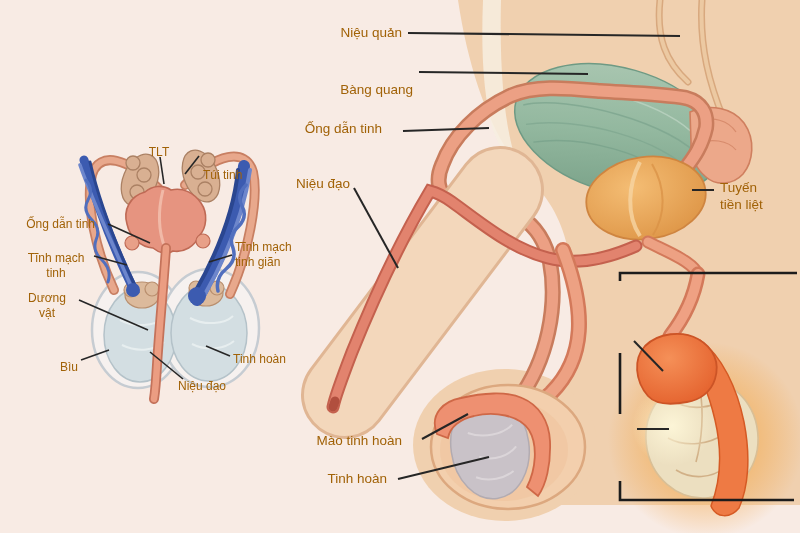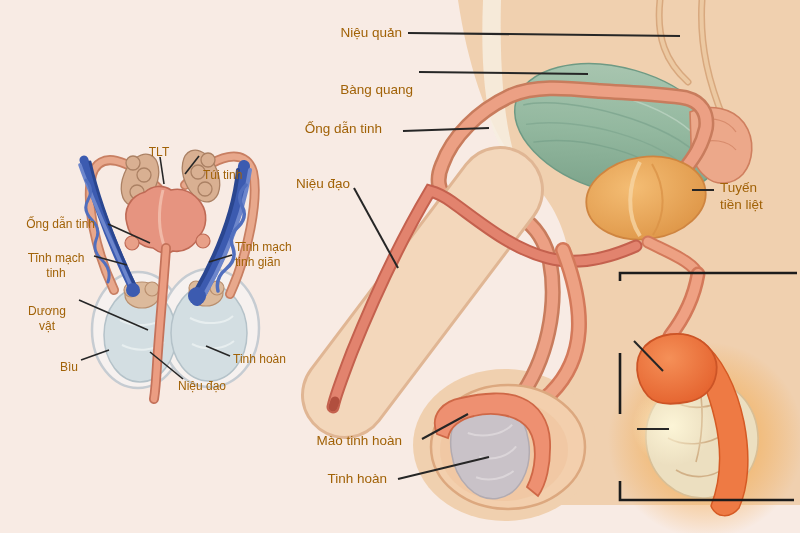--- a/index.html
+++ b/index.html
@@ -262,21 +262,21 @@
   <div class="lbl" style="left:720px;top:179px;">Tuyến
 tiền liệt</div>
   <div class="lbl ra" style="right:398px;top:432px;">Mào tinh hoàn</div>
   <div class="lbl ra" style="right:413px;top:470px;">Tinh hoàn</div>
 
   <div class="lbl sm ctr" style="left:140px;top:139px;width:38px;">TLT</div>
   <div class="lbl sm" style="left:203px;top:140px;margin-top:28px;">Túi tinh</div>
   <div class="lbl sm ra" style="right:705px;top:217px;">Ống dẫn tinh</div>
   <div class="lbl sm ctr" style="left:20px;top:245px;width:72px;">Tĩnh mạch
 tinh</div>
-  <div class="lbl sm ctr" style="left:18px;top:298px;width:58px;">Dương
+  <div class="lbl sm ctr" style="left:18px;top:285px;width:58px;">Dương
 vật</div>
   <div class="lbl sm ra" style="right:722px;top:360px;">Bìu</div>
   <div class="lbl sm" style="left:178px;top:379px;">Niệu đạo</div>
   <div class="lbl sm" style="left:235px;top:240px;width:76px;">Tĩnh mạch
 tinh giãn</div>
   <div class="lbl sm" style="left:233px;top:352px;">Tinh hoàn</div>
 
 </div>
 
 </body></html>

